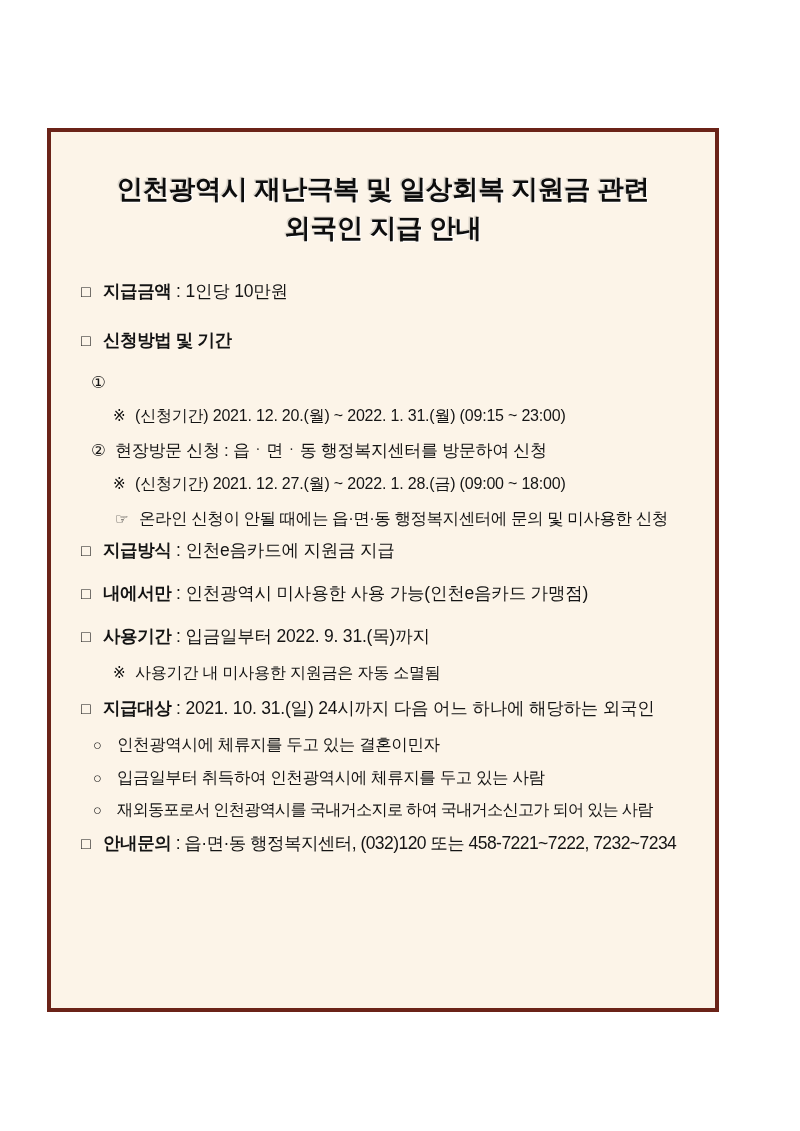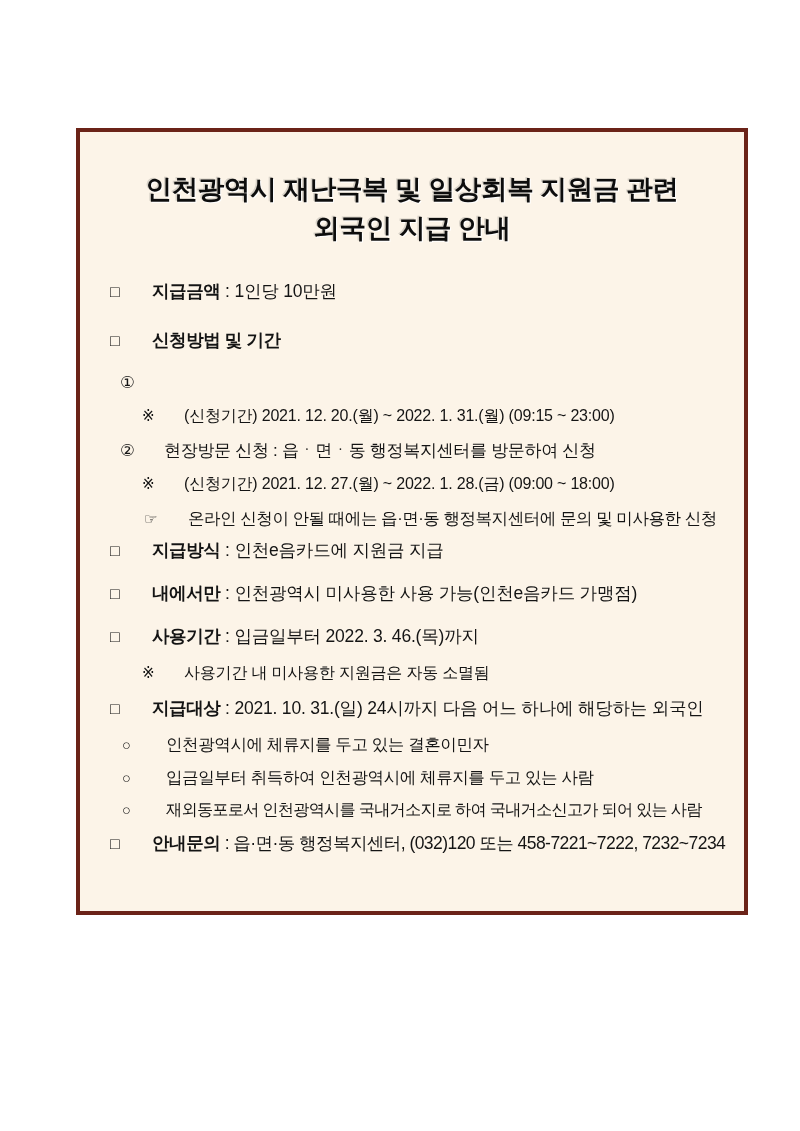--- a/index.html
+++ b/index.html
@@ -16,24 +16,24 @@
   .page {
     position: relative;
     width: 800px;
     height: 1131px;
     background: #ffffff;
     overflow: hidden;
   }
   
   .notice-frame {
     position: absolute;
-    left: 76px;
+    left: 47px;
     top: 128px;
     width: 672px;
-    height: 787px;
+    height: 884px;
     box-sizing: border-box;
     background: #fcf4e8;
     border: 4px solid #6b2318;
     box-shadow: inset 0 0 0 2px #cdb79a;
   }
   .notice-body {
     position: absolute;
     inset: 0;
     padding: 30px 26px 20px 26px;
     box-sizing: border-box;
@@ -61,21 +61,20 @@
     align-items: baseline;
     color: #141414;
     white-space: nowrap;
   }
   .marker {
     flex: 0 0 auto;
     display: inline-block;
   }
   .row-text {
     flex: 0 1 auto;
-    margin-left: 20px;
   }
 
   
   .sec {
     margin: 0 0 7px 0;
     padding-left: 4px;
     font-size: 17.5px;
     line-height: 1.5;
   }
   .sec .marker {
@@ -201,21 +200,21 @@
         <span class="row-text"><span class="sec-label">지급방식</span><span class="sec-rest"> : 인천e음카드에 지원금 지급</span></span>
       </div>
 
       <div class="row sec gap-md">
         <span class="marker">□</span>
         <span class="row-text"><span class="sec-label">내에서만</span><span class="sec-rest"> : 인천광역시 미사용한 사용 가능(인천e음카드 가맹점)</span></span>
       </div>
 
       <div class="row sec gap-sm">
         <span class="marker">□</span>
-        <span class="row-text"><span class="sec-label">사용기간</span><span class="sec-rest"> : 입금일부터 2022. 3. 46.(목)까지</span></span>
+        <span class="row-text"><span class="sec-label">사용기간</span><span class="sec-rest"> : 입금일부터 2022. 9. 31.(목)까지</span></span>
       </div>
       <div class="row note gap-md">
         <span class="marker">※</span>
         <span class="row-text">사용기간 내 미사용한 지원금은 자동 소멸됨</span>
       </div>
 
       <div class="row sec gap-sm">
         <span class="marker">□</span>
         <span class="row-text"><span class="sec-label">지급대상</span><span class="sec-rest"> : 2021. 10. 31.(일) 24시까지 다음 어느 하나에 해당하는 외국인</span></span>
       </div>

